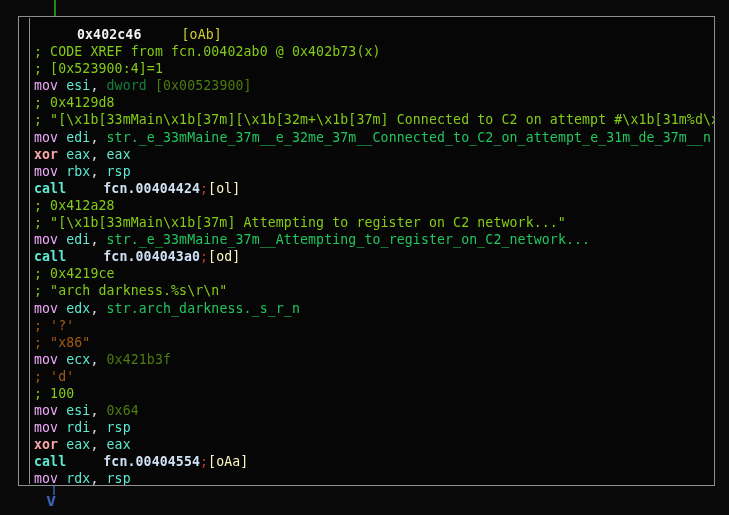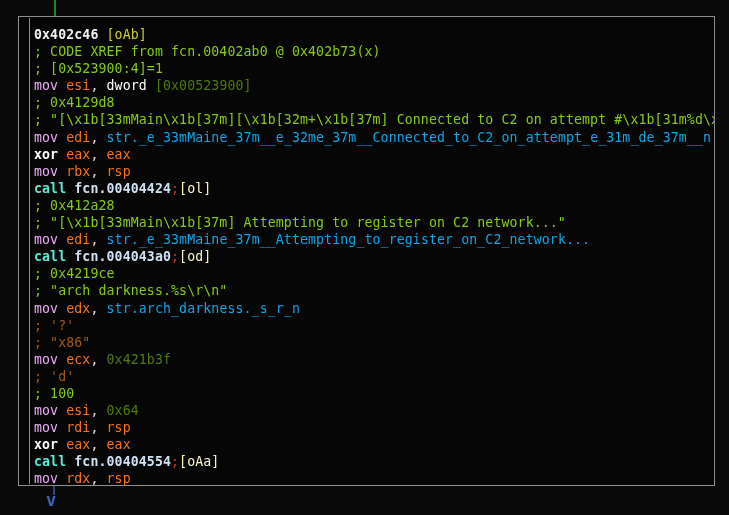--- a/index.html
+++ b/index.html
@@ -73,32 +73,32 @@
     white-space: pre;
     letter-spacing: 0.12px;
   }
 
   .line {
     height: 17.1px;
     white-space: pre;
   }
 
   
-  .t-addr     { color: #f2f2f2; font-weight: bold; }
-  .t-label    { color: #cfcf2b; }
+  .t-addr     { color: #f2f2f2; font-weight: bold; margin-left: 43px; }
+  .t-label    { color: #cfcf2b; margin-left: 32px; }
   .t-comment  { color: #84cc16; }
   .t-char     { color: #a35a16; }
   .t-mn       { color: #f0abfc; }
   .t-mn-call  { color: #5eead4; font-weight: bold; }
-  .t-mn-xor   { color: #ffffff; font-weight: bold; }
-  .t-reg      { color: #f97316; }
-  .t-kw       { color: #ffffff; }
+  .t-mn-xor   { color: #fca5a5; font-weight: bold; }
+  .t-reg      { color: #5eead4; }
+  .t-kw       { color: #15803d; }
   .t-num      { color: #4d7c0f; }
-  .t-str      { color: #0ea5e9; }
-  .t-fcn      { color: #cfe1f5; font-weight: bold; }
+  .t-str      { color: #22c55e; }
+  .t-fcn      { color: #cfe1f5; font-weight: bold; margin-left: 29px; }
   .t-semi     { color: #c0392b; }
   .t-xref     { color: #fef9c3; }
   .t-plain    { color: #e0e0e0; }
 
   
   .edge-out {
     position: absolute;
     left: 53px;
     top: 486px;
     width: 2px;

